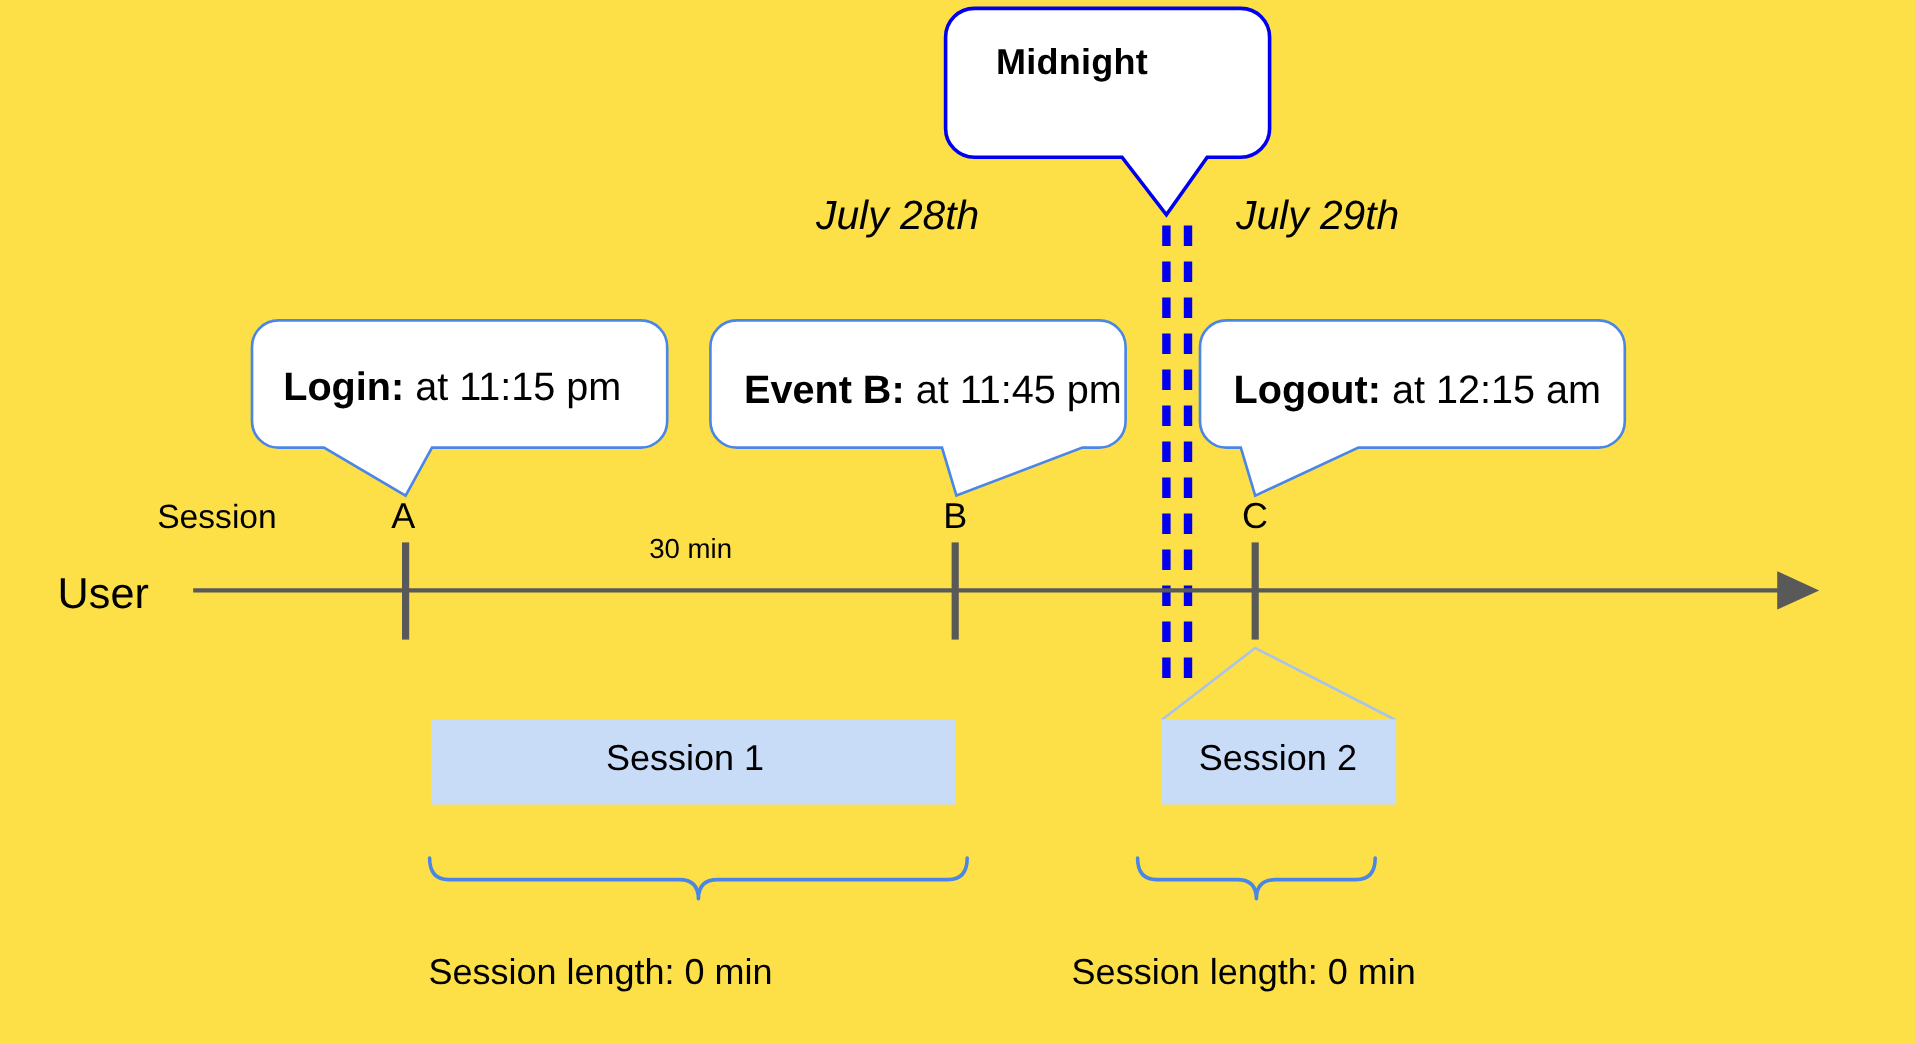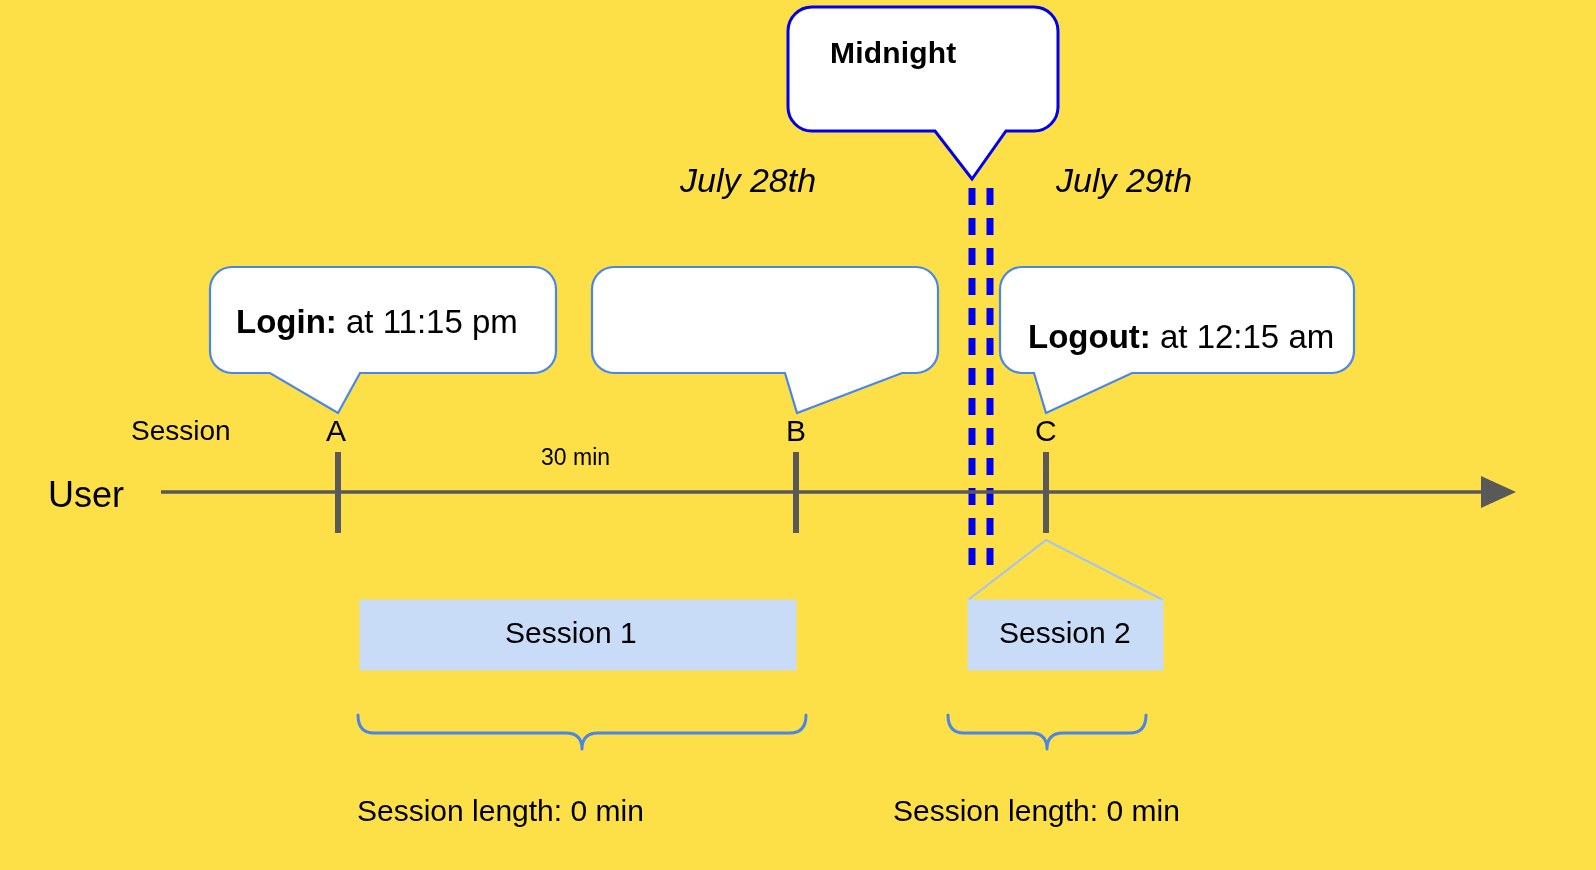--- a/index.html
+++ b/index.html
@@ -40,30 +40,30 @@
     font-weight: bold;
     letter-spacing: 0.2px;
   }
 
   
   .date-label {
     font-size: 34px;
     font-style: italic;
   }
   .date-28 { left: 680px; top: 163px; }
-  .date-29 { left: 1056px; top: 163px; }
+  .date-29 { left: 1030px; top: 163px; }
 
   
   .callout-text {
     font-size: 33px;
   }
   .callout-text b { font-weight: bold; }
   .callout-a { left: 236px; top: 305px; }
   .callout-b { left: 620px; top: 308px; }
-  .callout-c { left: 1028px; top: 320px; }
+  .callout-c { left: 1028px; top: 308px; }
 
   
   .events-label {
     left: 131px;
     top: 417px;
     font-size: 28px;
   }
   .user-label {
     left: 48px;
     top: 477px;
@@ -213,20 +213,23 @@
   <div class="txt midnight-label">Midnight</div>
 
   <div class="txt date-label date-28">July 28th</div>
 
   <div class="txt date-label date-29">July 29th</div>
 
   <div class="txt callout-text callout-a">
     <b>Login:</b><span> at 11:15 pm</span>
   </div>
 
+  <div class="txt callout-text callout-b">
+    <b>Event B:</b><span> at 11:45 pm</span>
+  </div>
 
   <div class="txt callout-text callout-c">
     <b>Logout:</b><span> at 12:15 am</span>
   </div>
 
   <div class="txt events-label">Session</div>
 
   <div class="txt user-label">User</div>
 
   <div class="txt event-letter letter-a">A</div>

